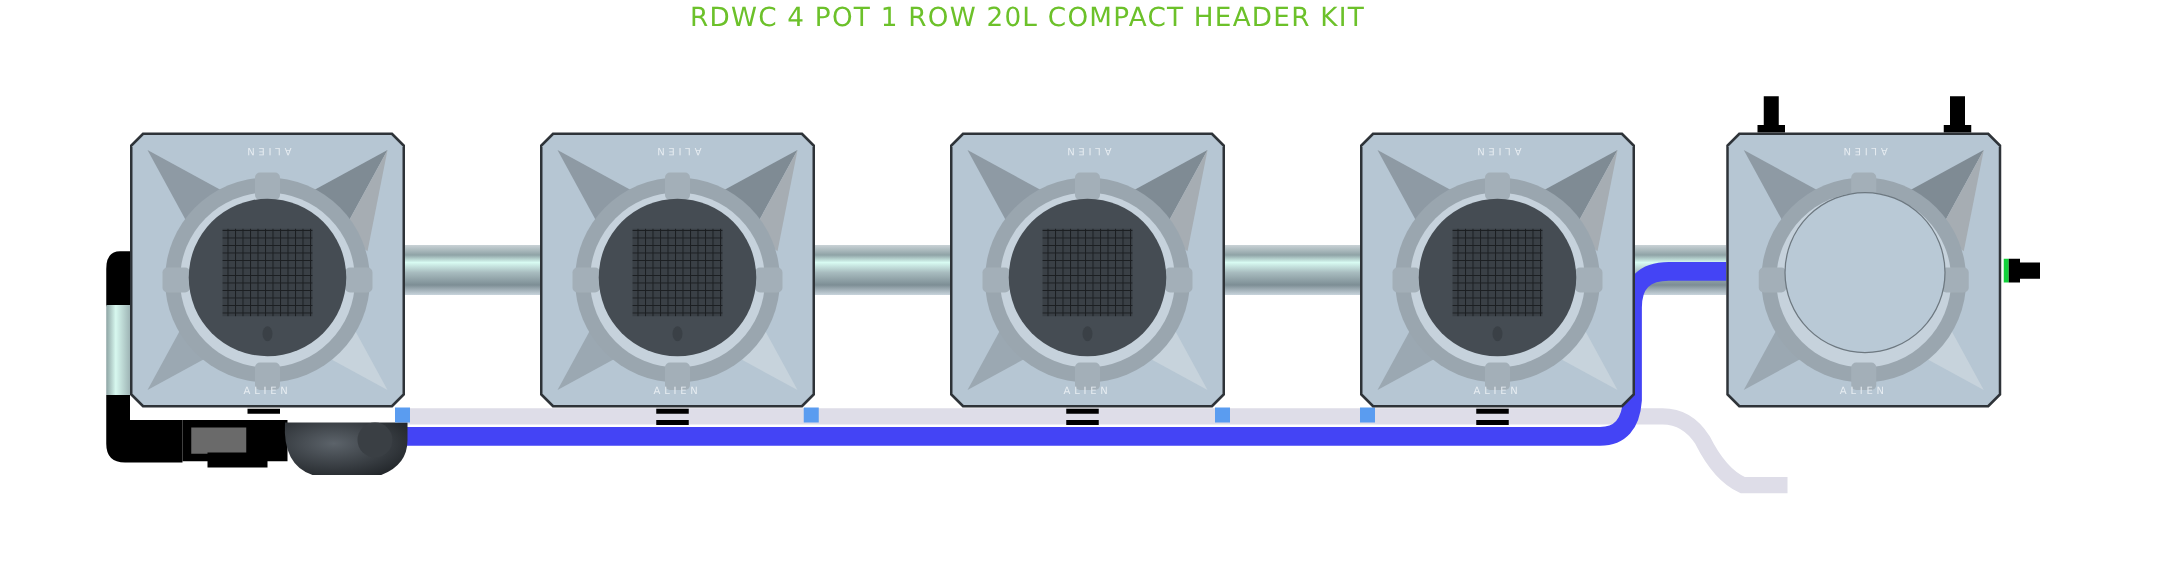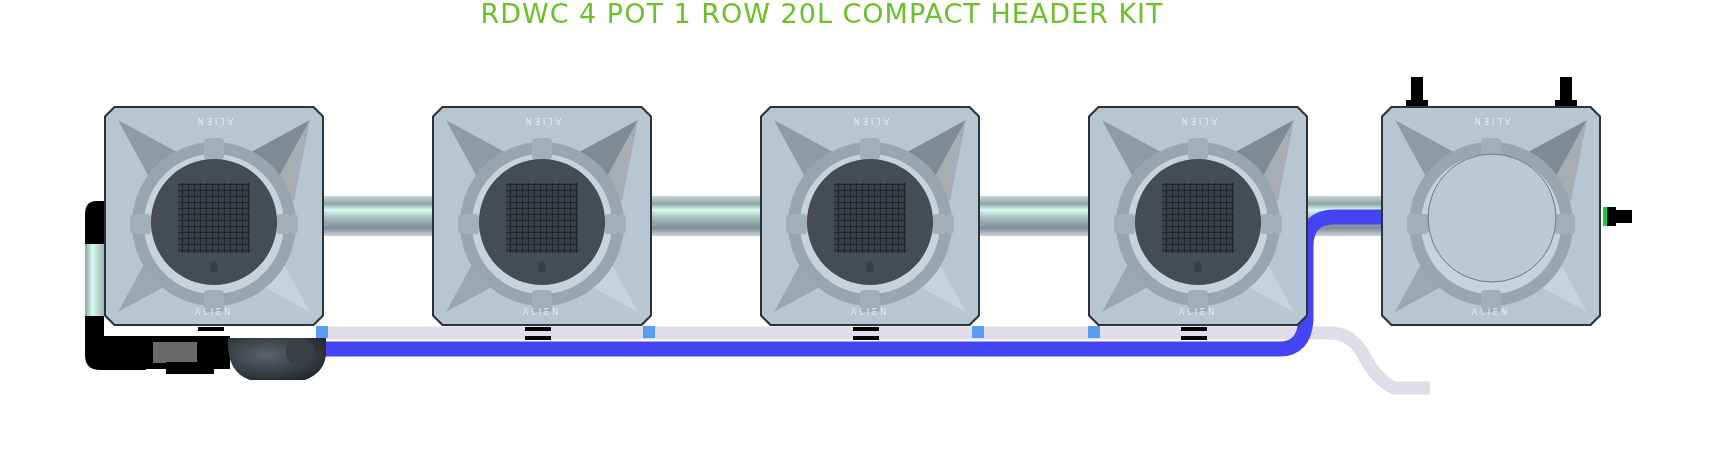--- a/index.html
+++ b/index.html
@@ -1,17 +1,17 @@
 <!DOCTYPE html>
 <html><head>
 <meta charset="utf-8">
 <style>
   html,body{margin:0;padding:0;background:#ffffff;}
   body{width:1726px;height:464px;position:relative;overflow:hidden;font-family:"DejaVu Sans",sans-serif;}
-  .title{position:absolute;left:0;top:2px;width:1644px;text-align:center;font-family:"DejaVu Sans",sans-serif;font-size:27px;letter-spacing:1px;color:#6cc12a;font-weight:normal;line-height:24px;}
+  .title{position:absolute;left:0;top:2px;width:1644px;text-align:center;font-family:"DejaVu Sans",sans-serif;font-size:21px;letter-spacing:1px;color:#6cc12a;font-weight:normal;line-height:24px;}
   .diagram{position:absolute;left:0;top:0;width:1726px;height:464px;}
 </style>
 </head>
 <body>
 
 <div class="title">RDWC 4 POT 1 ROW 20L COMPACT HEADER KIT</div>
 
 <svg class="diagram" width="1726" height="464" viewBox="0 0 1726 464" xmlns="http://www.w3.org/2000/svg">
   <defs>
     <linearGradient id="pipeGrad" x1="0" y1="0" x2="0" y2="1">

